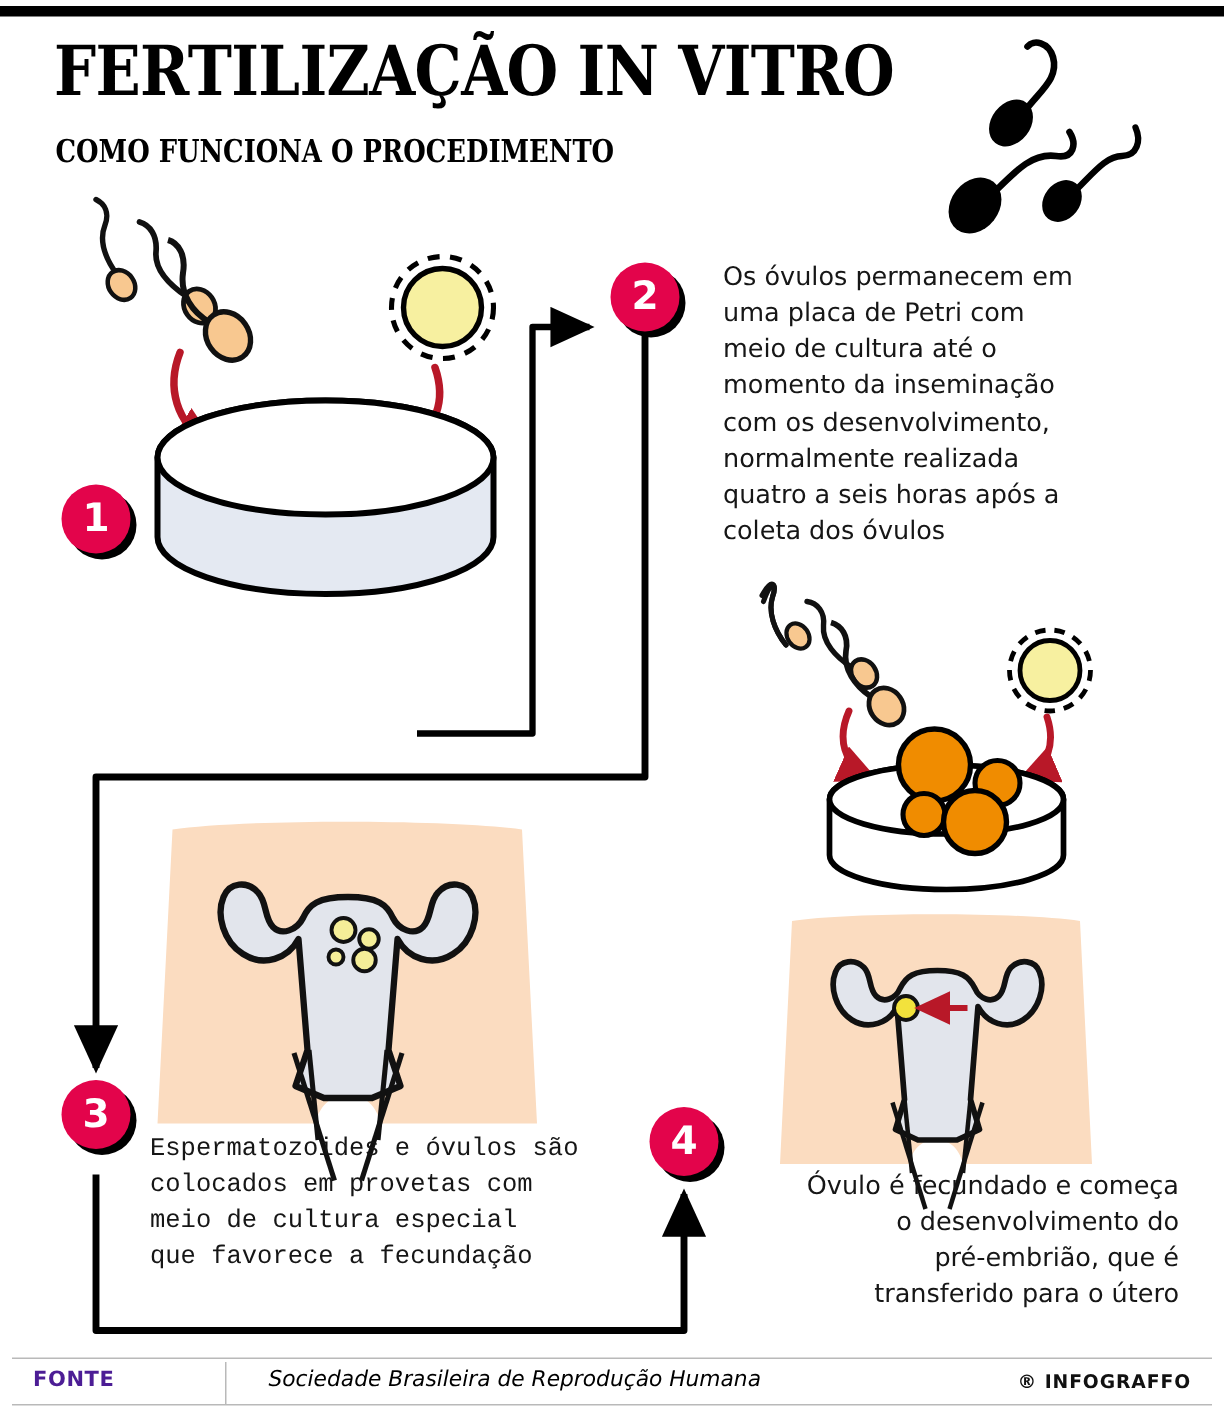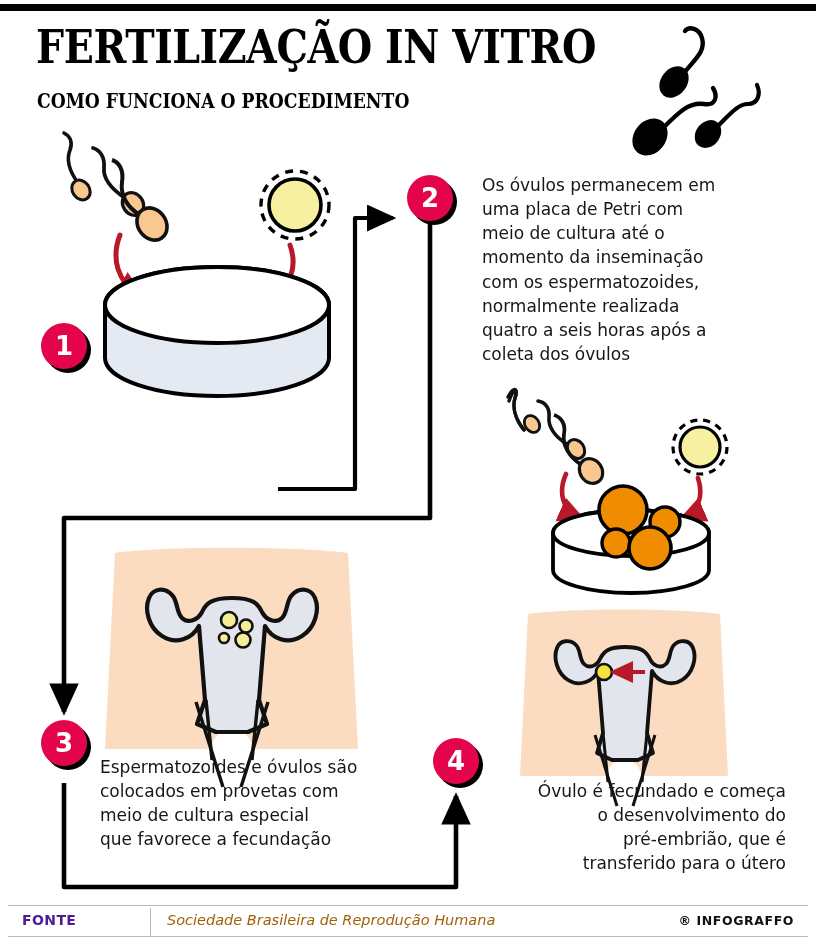--- a/index.html
+++ b/index.html
@@ -86,23 +86,23 @@
   }
   .footer-div{
     position:absolute;left:150px;top:908px;width:1px;height:28px;background:#b9b9b9;
   }
   .fonte-label{
     position:absolute;left:22px;top:912px;
     font-family:"DejaVu Sans", sans-serif;
     font-weight:700;font-size:14px;color:#4c1d95;letter-spacing:0.4px;
   }
   .fonte-text{
-    position:absolute;left:167px;top:912px;
-    font-family:"DejaVu Sans", sans-serif;
-    font-style:italic;font-size:14.5px;color:#a16207;
+    position:absolute;left:179px;top:912px;
+    font-family:"DejaVu Sans", sans-serif;
+    font-style:italic;font-size:14.5px;color:#000000;
   }
   .brand{
     position:absolute;right:22px;top:913px;
     font-family:"DejaVu Sans", sans-serif;
     font-weight:700;font-size:12.5px;color:#111;letter-spacing:0.6px;
     white-space:nowrap;
     text-align:right;
   }
 </style>
 </head>
@@ -240,26 +240,26 @@
   <div class="badge" style="left:41px;top:323px;">1</div>
   <div class="badge" style="left:407px;top:175px;">2</div>
   <div class="badge" style="left:41px;top:720px;">3</div>
   <div class="badge" style="left:433px;top:738px;">4</div>
 
 
   <div class="copy sans" style="left:482px;top:173px;width:308px;">Os óvulos permanecem em
 uma placa de Petri com
 meio de cultura até o
 momento da inseminação
-com os espermatozoides,
+com os desenvolvimento,
 normalmente realizada
 quatro a seis horas após a
 coleta dos óvulos</div>
 
-  <div class="copy sans" style="left:100px;top:755px;width:330px;">Espermatozoides e óvulos são
+  <div class="copy sans" style="left:100px;top:755px;width:330px;font-family:Liberation Mono, monospace;">Espermatozoides e óvulos são
 colocados em provetas com
 meio de cultura especial
 que favorece a fecundação</div>
 
   <div class="copy sans" style="left:466px;top:779px;width:320px;text-align:right;">Óvulo é fecundado e começa
 o desenvolvimento do
 pré-embrião, que é
 transferido para o útero</div>
 
   <div class="footer-rule"></div>

